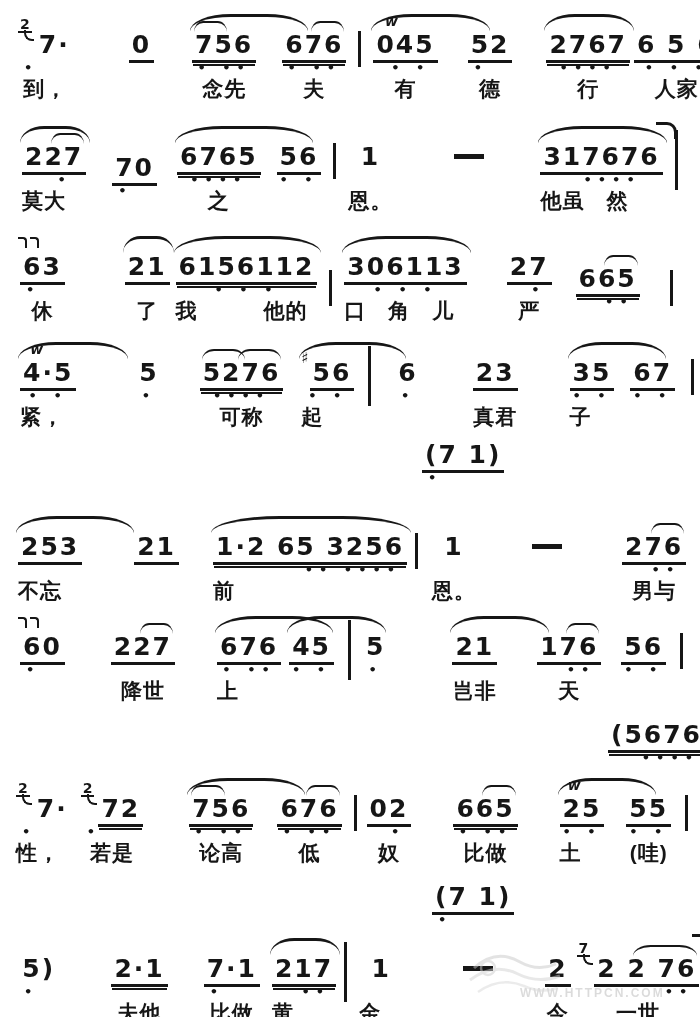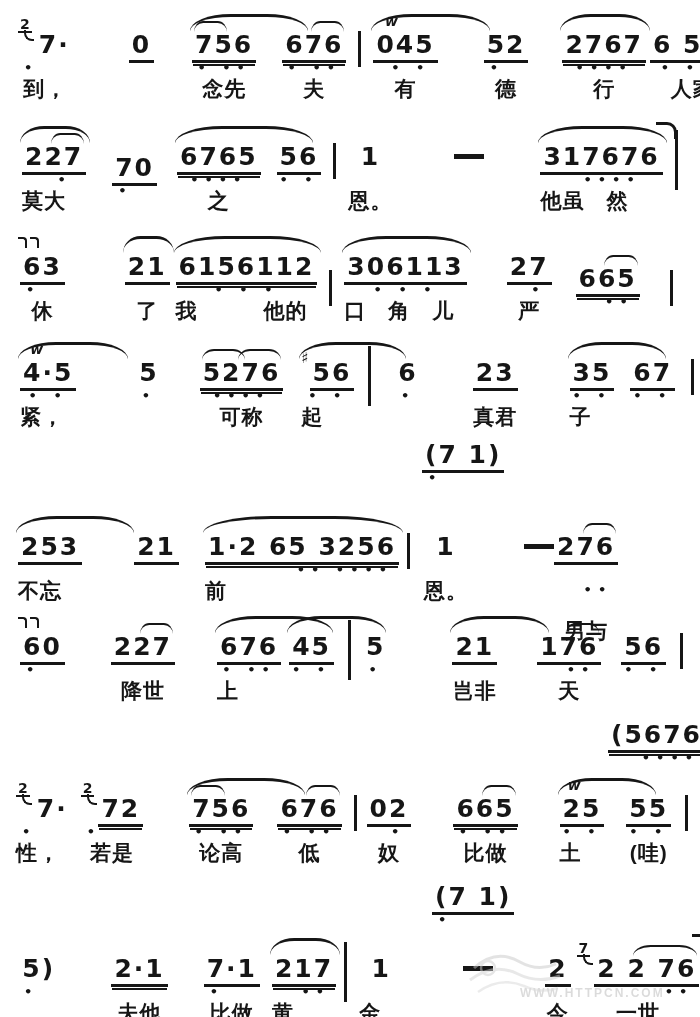--- a/index.html
+++ b/index.html
@@ -103,21 +103,21 @@
         <span class="stack">
           <span class="noterow">
             <span class="n u">045</span>
           </span>
           <i class="arc slur x"></i>
           <i class="trill">w</i>
         </span>
         <span class="dots"> • •</span>
         <span class="lyric">有</span>
       </span>
-      <span class="tok" style="margin-left: 46px; justify-content: center;">
+      <span class="tok" style="margin-left: 30px; justify-content: center;">
         <span class="stack">
           <span class="noterow">
             <span class="n u">52</span>
           </span>
         </span>
         <span class="dots l">•  </span>
         <span class="lyric">德</span>
       </span>
       <span class="tok" style="margin-left: 34px;">
         <span class="stack">
@@ -365,42 +365,42 @@
       </span>
       <span class="tok" style="margin-left: 52px;">
         <span class="stack">
           <span class="noterow">
             <span class="n u">21</span>
           </span>
         </span>
         <span class="dots"></span>
         <span class="lyric"></span>
       </span>
-      <span class="tok" style="margin-left: 26px; text-align: center;">
+      <span class="tok" style="margin-left: 34px; text-align: center;">
         <span class="stack">
           <span class="noterow">
             <span class="n u u2">1·2 65 3256</span>
           </span>
           <i class="arc slur"></i>
         </span>
         <span class="dots r">•• ••••</span>
         <span class="lyric l">前</span>
       </span>
       <span class="bar" style="margin-left: 8px;"></span>
       <span class="tok" style="margin-left: 14px;">
         <span class="stack">
           <span class="noterow">
             <span class="n">1</span>
           </span>
         </span>
         <span class="dots"></span>
         <span class="lyric">恩。</span>
       </span>
       <span class="dash" style="margin-left: 56px;"></span>
-      <span class="tok" style=" gap: 20px;">
+      <span class="tok" style="margin-left: 60px;">
         <span class="stack">
           <span class="noterow">
             <span class="n u">276</span>
           </span>
           <i class="arc tie tr"></i>
         </span>
         <span class="dots r"> ••</span>
         <span class="lyric">男与</span>
       </span>
     </div>

